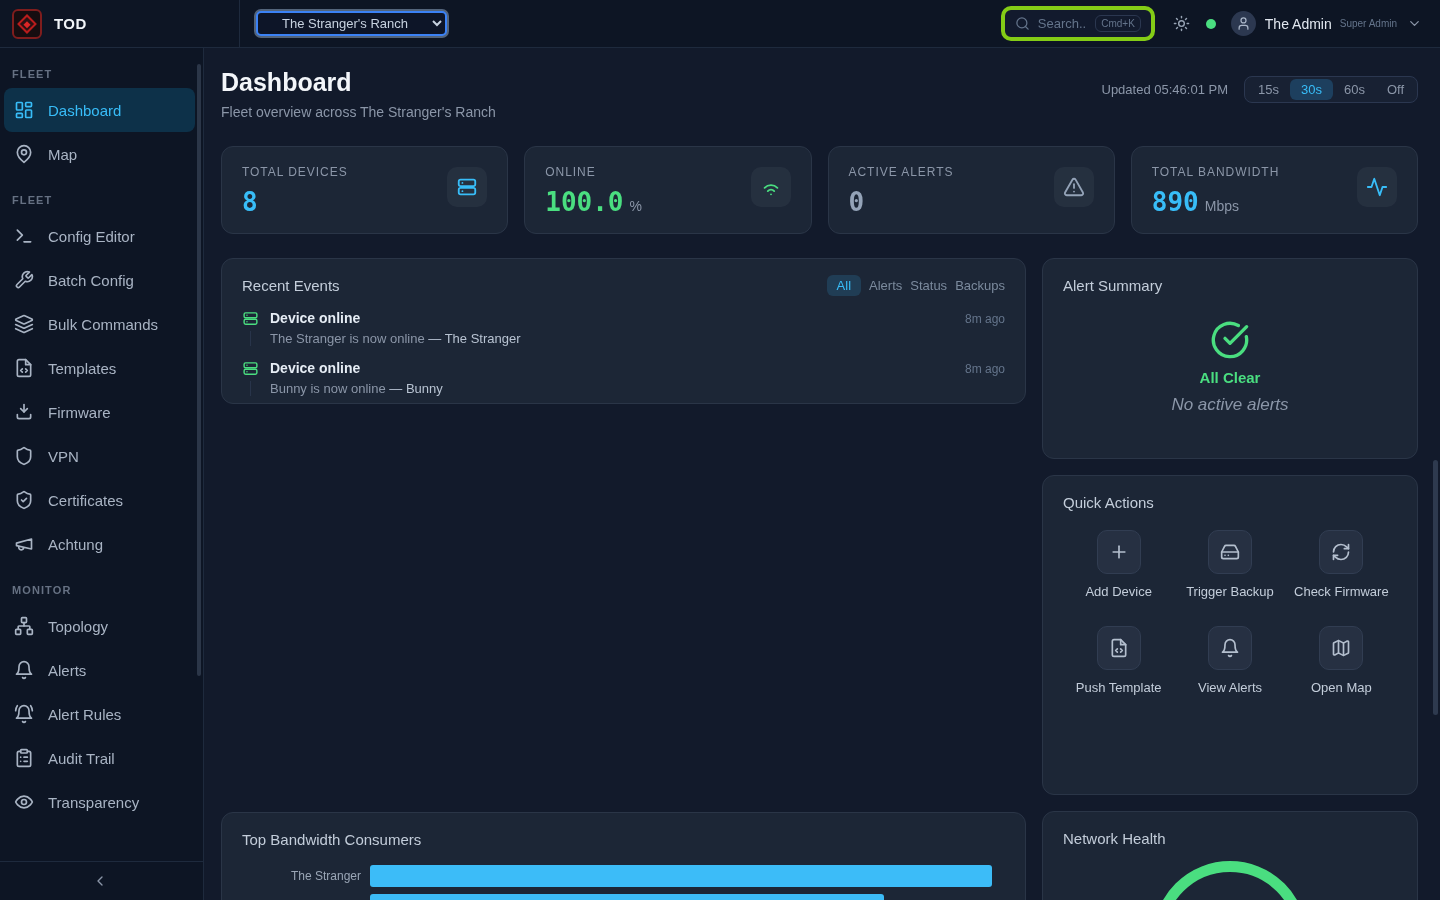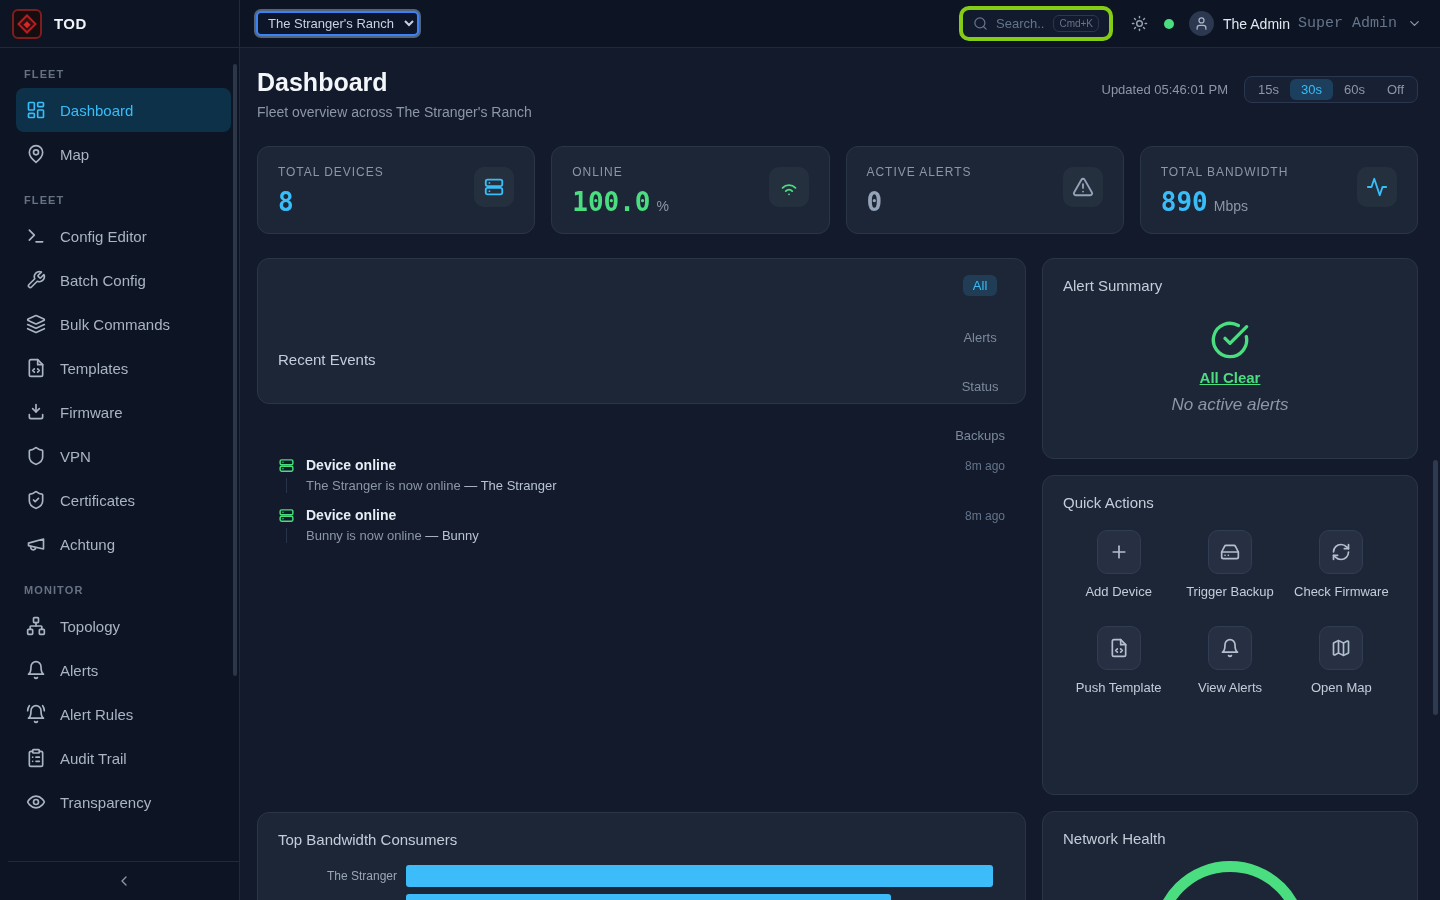--- a/index.html
+++ b/index.html
@@ -14,36 +14,36 @@
   .mono{font-family:"DejaVu Sans Mono",monospace;}
 
   
   .topbar{height:48px;display:flex;align-items:center;background:var(--bg-side);border-bottom:1px solid #1e2a3d;}
   .topbar-left{width:240px;height:100%;display:flex;align-items:center;gap:12px;padding:0 12px;border-right:1px solid #1e2a3d;flex:none;}
   .logo-box{width:30px;height:30px;border-radius:6px;background:#160d10;border:2px solid #7f1d1d;display:flex;align-items:center;justify-content:center;}
   .logo-diamond{width:14px;height:14px;border:2px solid #b91c1c;transform:rotate(45deg);display:flex;align-items:center;justify-content:center;background:#2a1114;}
   .logo-dot{width:5px;height:5px;background:#dc2626;}
   .brand-name{font-weight:bold;font-size:15px;letter-spacing:.03em;color:#f1f5f9;}
   .fleet-select{margin-left:16px;height:25px;background:#0d1528;color:#c7d2e0;font-size:13px;font-family:"Liberation Sans",sans-serif;
-    border:2px solid #3b82f6;border-radius:5px;padding:0 6px;box-shadow:0 0 0 2px rgba(191,219,254,.4);outline:none;}
+    border:2px solid #3b82f6;border-radius:5px;padding:0 20px;box-shadow:0 0 0 2px rgba(191,219,254,.4);outline:none;}
   .topbar-spacer{flex:1;}
   .search-box{display:flex;align-items:center;gap:8px;width:154px;height:35px;border:4px solid #84cc16;background:#121a2d;border-radius:10px;padding:0 10px;color:var(--txt-faint);}
   .search-box input{flex:1;min-width:0;background:transparent;border:none;outline:none;color:#aab6c8;font-size:13px;font-family:"Liberation Sans",sans-serif;}
   .search-box input::placeholder{color:#64748b;}
   .kbd{font-size:10px;color:#64748b;border:1px solid #2b3750;border-radius:6px;padding:2px 5px;white-space:nowrap;}
   .theme-btn{margin-left:18px;color:#97a3b4;cursor:pointer;}
   .status-dot{width:10px;height:10px;border-radius:50%;background:var(--green);margin-left:16px;}
   .avatar{width:25px;height:25px;border-radius:50%;background:#2c3850;display:flex;align-items:center;justify-content:center;color:#aab6c8;margin-left:15px;}
   .user-name{margin-left:9px;font-size:14px;color:#e2e8f0;font-weight:500;}
-  .user-role{margin-left:8px;font-size:15px;color:#64748b;font-family:Liberation Mono, monospace;}
+  .user-role{margin-left:8px;font-size:10px;color:#64748b;}
   .user-chevron{margin-left:10px;margin-right:18px;color:#8b96a8;}
 
   
   .shell{display:flex;height:852px;}
-  .sidebar{width:240px;flex:none;background:var(--bg-side);border-right:1px solid #1e2a3d;position:relative;display:flex;flex-direction:column;padding:12px 8px 0 16px;}
+  .sidebar{width:204px;flex:none;background:var(--bg-side);border-right:1px solid #1e2a3d;position:relative;display:flex;flex-direction:column;padding:12px 8px 0 4px;}
   .side-scroll{position:absolute;top:16px;right:2px;width:4px;height:612px;background:#2b3648;border-radius:2px;}
   .section-label{font-size:11px;letter-spacing:.1em;color:#667183;font-weight:600;padding:0 8px;margin:8px 0 8px 0;}
   .section-label.mt{margin-top:18px;}
   .nav-item{display:flex;align-items:center;gap:14px;height:44px;padding:0 10px;border-radius:8px;color:#a9b4c4;font-size:15px;cursor:pointer;}
   .nav-item.active{background:#0d3149;color:var(--blue);}
   .nav-icon{width:20px;height:20px;flex:none;}
   .side-footer{margin-top:auto;border-top:1px solid #1e2a3d;height:39px;display:flex;align-items:center;justify-content:center;color:#8b96a8;margin-left:-8px;margin-right:-8px;cursor:pointer;}
 
   
   .main{flex:1;position:relative;overflow:hidden;padding:20px 22px 0 17px;}
@@ -68,37 +68,37 @@
 
   .content-row{display:flex;gap:16px;margin-top:24px;height:1000px;}
   .col-left{flex:1;display:flex;flex-direction:column;min-width:0;}
   .col-right{width:376px;flex:none;display:flex;flex-direction:column;gap:16px;}
   .card{background:var(--card);border:1px solid var(--card-border);border-radius:12px;}
   .card-title{font-size:15px;color:#c3cdda;font-weight:500;}
 
   
   .events-card{height:146px;padding:16px 20px;}
   .events-head{display:flex;align-items:center;}
-  .event-tabs{margin-left:auto;display:flex;align-items:center;gap:34px;flex-direction:column;}
+  .event-tabs{margin-left:auto;display:flex;align-items:center;gap:8px;}
   .tab{font-size:13px;color:#7b8a9d;cursor:pointer;}
   .tab.active{background:rgba(56,189,248,.16);color:var(--blue);padding:3px 10px;border-radius:6px;}
   .event-row{display:flex;margin-top:14px;}
   .event-icon-wrap{display:flex;flex-direction:column;align-items:center;margin-right:11px;}
   .event-line{width:1px;flex:1;background:#28344a;margin-top:4px;}
   .event-body{flex:1;min-width:0;}
   .event-top{display:flex;align-items:baseline;}
   .event-title{font-size:14px;font-weight:600;color:#e6edf5;}
   .event-time{margin-left:auto;font-size:12px;color:var(--txt-faint);}
   .event-desc{font-size:13px;color:#8b96a8;margin-top:5px;}
   .event-desc .dev{color:#b8c3d2;}
 
   
   .alert-card{height:201px;padding:18px 20px;display:flex;flex-direction:column;}
   .alert-center{flex:1;display:flex;flex-direction:column;align-items:center;justify-content:center;gap:9px;}
-  .all-clear{font-size:15px;font-weight:600;color:var(--green);text-decoration:underline;}
+  .all-clear{font-size:15px;font-weight:600;color:var(--green);}
   .no-alerts{font-size:17px;color:var(--txt-dim);font-style:italic;}
 
   
   .qa-card{height:320px;padding:18px 20px;}
   .qa-grid{display:grid;grid-template-columns:1fr 1fr 1fr;row-gap:27px;margin-top:18px;}
   .qa-item{display:flex;flex-direction:column;align-items:center;cursor:pointer;}
   .qa-icon-btn{width:44px;height:44px;border-radius:10px;background:#263042;border:1px solid #313d52;display:flex;align-items:center;justify-content:center;color:#b4bfce;}
   .qa-label{font-size:13px;color:#c3cdda;margin-top:10px;}
 
   

